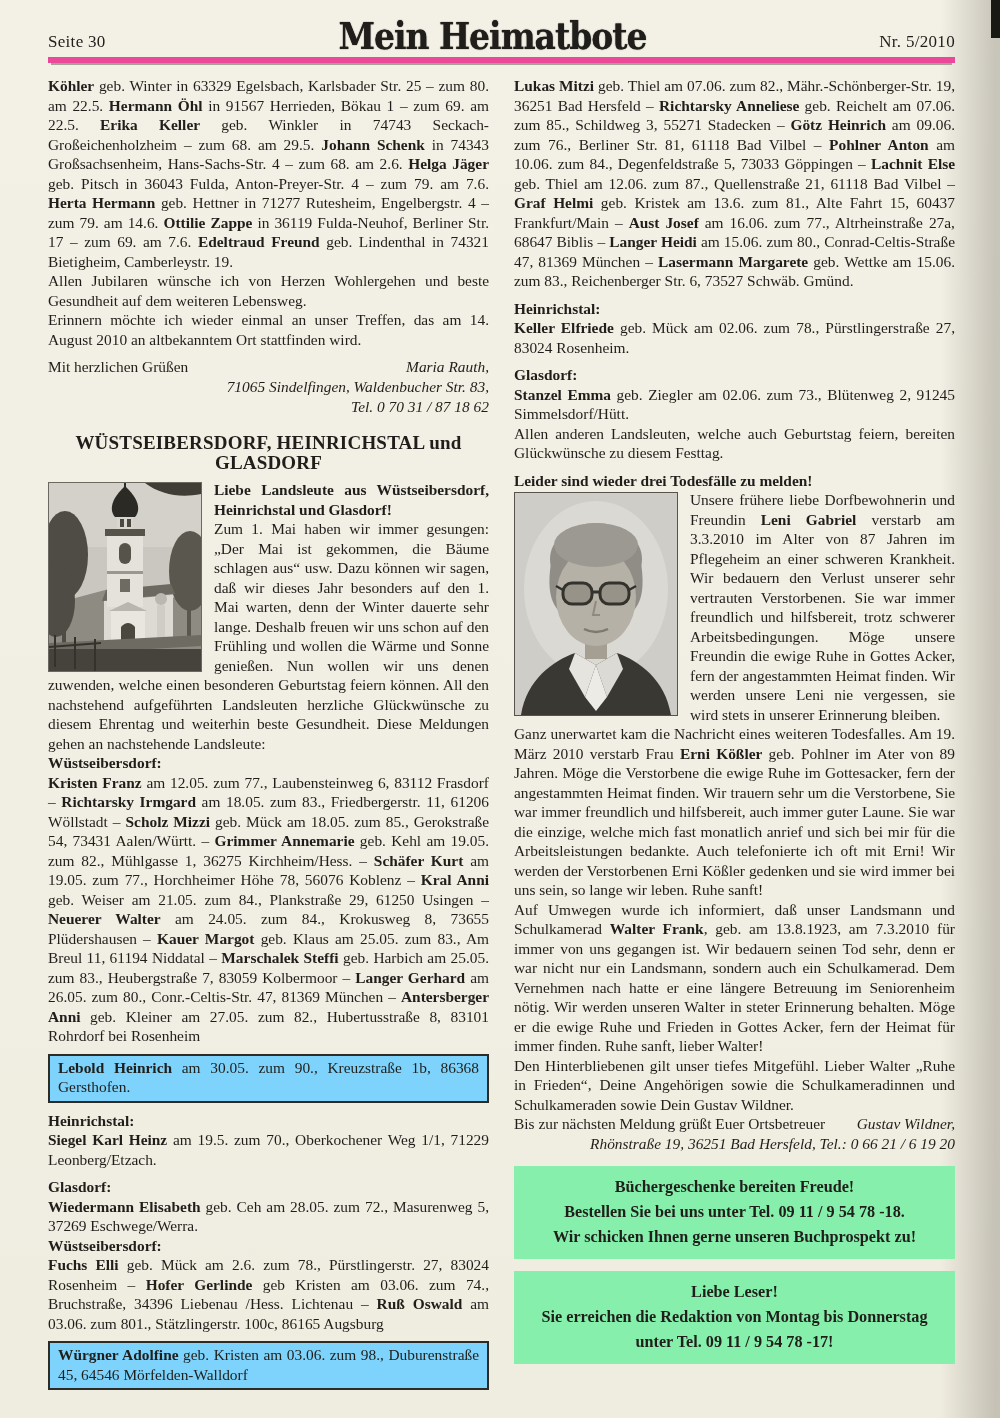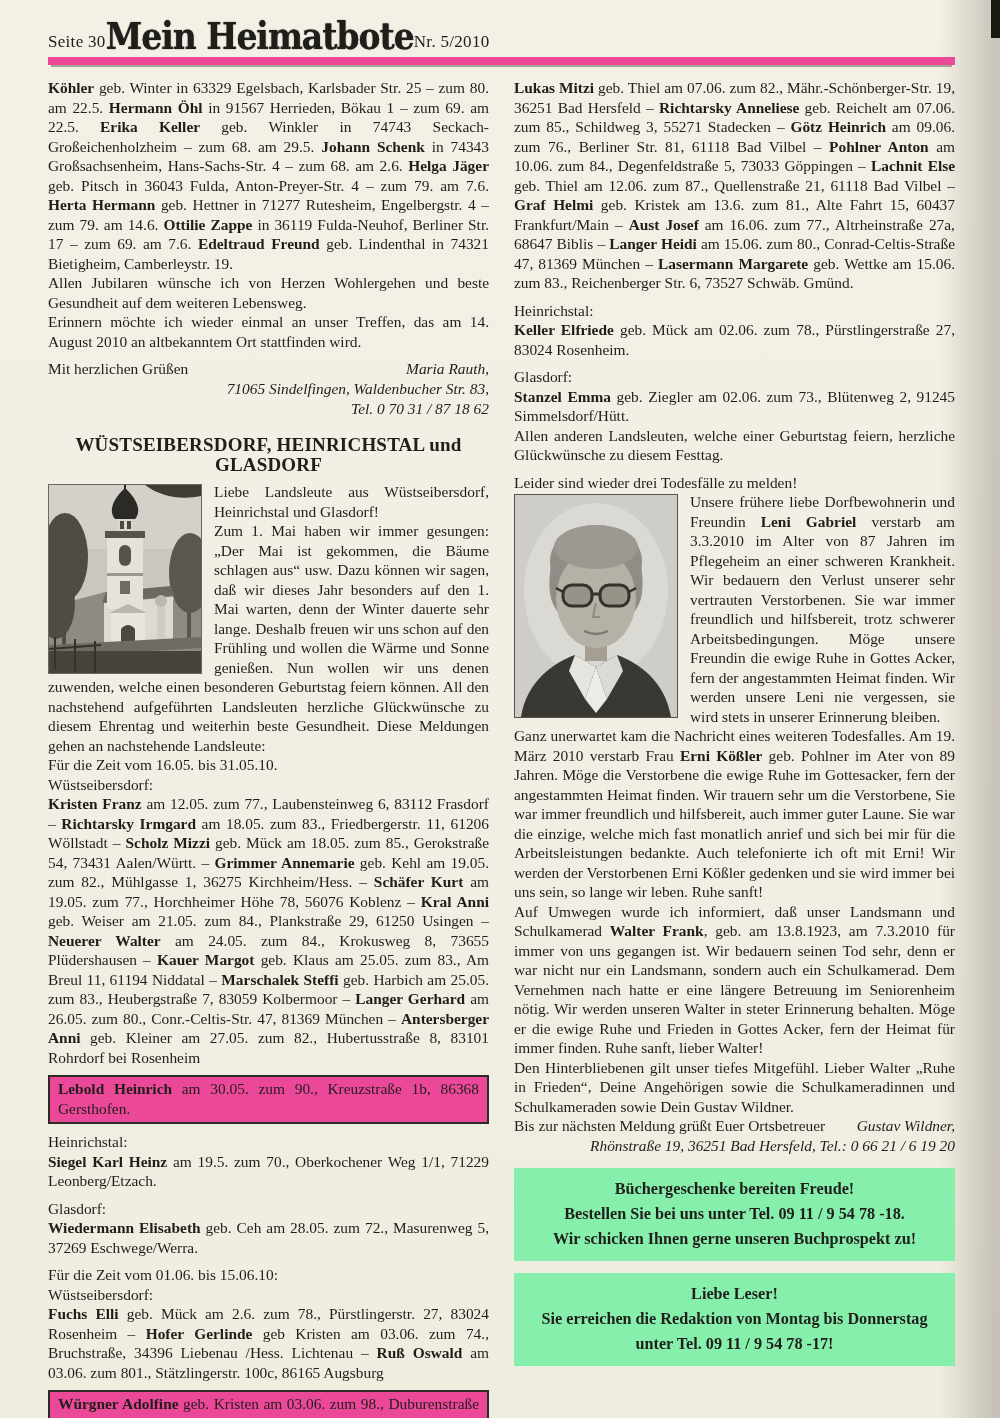--- a/index.html
+++ b/index.html
@@ -7,42 +7,42 @@
     width:1000px;height:1418px;overflow:hidden;
     background:
       linear-gradient(90deg, rgba(0,0,0,0) 0%, rgba(0,0,0,0) 94%, rgba(90,85,70,.28) 99.5%),
       linear-gradient(180deg,#f3f0e6 0%, #f1eee3 60%, #efece0 100%);
     font-family:"Liberation Serif", serif;
     color:#1f1e1a;
     position:relative;
   }
   .scan-mark{position:absolute;top:0;right:0;width:9px;height:38px;background:#191813;}
   .page{padding:22px 45px 0 48px;}
-  .header{display:flex;justify-content:flex-start;align-items:flex-end;
-    border-bottom:8px solid #ec4899;padding-bottom:3px;box-shadow:0 5px 0 -3px #a5a296;}
+  .header{display:flex;justify-content:space-between;align-items:flex-end;
+    border-bottom:6px solid #ec4899;padding-bottom:3px;box-shadow:0 5px 0 -3px #a5a296;}
   .page-num,.issue{font-size:17px;letter-spacing:.3px;padding-bottom:2px;}
   .masthead{
     font-family:"DejaVu Serif", serif;font-weight:bold;font-size:33px;line-height:34px;
     letter-spacing:-1px;transform:scaleY(1.12);transform-origin:bottom;margin-bottom:-2px;
     text-shadow:0 0 1px #1f1e1a;
   }
   .columns{display:flex;gap:25px;margin-top:13px;}
   .col{width:441px;font-size:15.4px;line-height:19.5px;text-align:justify;}
   p.para{margin:0;}
-  .bold{font-weight:normal;}
+  .bold{font-weight:bold;}
   .italic{font-style:italic;}.mt8{margin-top:8px;}.mt10{}
   .mt12{margin-top:12px;}.mt16{margin-top:12px;}
   .sig-block{line-height:20px;}
   .sig-row{display:flex;justify-content:space-between;}
   .sig-line{text-align:right;}
   .section-title{font-size:19px;font-weight:bold;text-align:center;margin:16px 0 8px;letter-spacing:.2px;}
   .church-photo{float:left;width:152px;height:188px;margin:2px 12px 3px 0;border:1px solid #6b695f;background:#c9c7c0;}
   .portrait-photo{float:left;width:162px;height:222px;margin:2px 12px 3px 0;border:1px solid #55534b;background:#cfcdc8;}
   .intro-block::after,.obit-block::after{content:"";display:block;clear:both;}
-  .note-box{border:2px solid #2c2b25;background:#ec4899;padding:2px 8px 4px;margin:8px 0 8px;}
+  .note-box{border:2px solid #2c2b25;background:#7dd3fc;padding:2px 8px 4px;margin:8px 0 8px;}
   .gray-box{background:#86efac;text-align:center;font-weight:bold;font-size:16.2px;line-height:25px;padding:9px 14px;}
 </style>
 </head>
 <body>
 
 <div class="scan-mark"></div>
 
 <div class="page">
 
   <header class="header">
@@ -107,49 +107,47 @@
             <line x1="6" y1="152" x2="6" y2="184"></line>
             <line x1="26" y1="154" x2="26" y2="186"></line>
             <line x1="46" y1="156" x2="46" y2="188"></line>
             <line x1="0" y1="164" x2="52" y2="160"></line>
           </g>
         </svg>
         <p class="para bold">Liebe Landsleute aus Wüstseibersdorf, Heinrichstal und Glasdorf!</p>
         <p class="para">Zum 1. Mai haben wir immer gesungen: „Der Mai ist gekommen, die Bäume schlagen aus“ usw. Dazu können wir sagen, daß wir dieses Jahr besonders auf den 1. Mai warten, denn der Winter dauerte sehr lange. Deshalb freuen wir uns schon auf den Frühling und wollen die Wärme und Sonne genießen. Nun wollen wir uns denen zuwenden, welche einen besonderen Geburtstag feiern können. All den nachstehend aufgeführten Landsleuten herzliche Glückwünsche zu diesem Ehrentag und weiterhin beste Gesundheit. Diese Meldungen gehen an nachstehende Landsleute:</p>
       </div>
 
-      <div class="bold">Für die Zeit vom 16.05. bis 31.05.10.</div>
       <div class="bold">Wüstseibersdorf:</div>
       <p class="para"><b>Kristen Franz</b> am 12.05. zum 77., Laubensteinweg 6, 83112 Frasdorf – <b>Richtarsky Irmgard</b> am 18.05. zum 83., Friedbergerstr. 11, 61206 Wöllstadt – <b>Scholz Mizzi</b> geb. Mück am 18.05. zum 85., Gerokstraße 54, 73431 Aalen/Württ. – <b>Grimmer Annemarie</b> geb. Kehl am 19.05. zum 82., Mühlgasse 1, 36275 Kirchheim/Hess. – <b>Schäfer Kurt</b> am 19.05. zum 77., Horchheimer Höhe 78, 56076 Koblenz – <b>Kral Anni</b> geb. Weiser am 21.05. zum 84., Plankstraße 29, 61250 Usingen – <b>Neuerer Walter</b> am 24.05. zum 84., Krokusweg 8, 73655 Plüdershausen – <b>Kauer Margot</b> geb. Klaus am 25.05. zum 83., Am Breul 11, 61194 Niddatal – <b>Marschalek Steffi</b> geb. Harbich am 25.05. zum 83., Heubergstraße 7, 83059 Kolbermoor – <b>Langer Gerhard</b> am 26.05. zum 80., Conr.-Celtis-Str. 47, 81369 München – <b>Antersberger Anni</b> geb. Kleiner am 27.05. zum 82., Hubertusstraße 8, 83101 Rohrdorf bei Rosenheim</p>
 
       <div class="note-box"><b>Lebold Heinrich</b> am 30.05. zum 90., Kreuzstraße 1b, 86368 Gersthofen.</div>
 
       <div class="bold">Heinrichstal:</div>
       <p class="para"><b>Siegel Karl Heinz</b> am 19.5. zum 70., Oberkochener Weg 1/1, 71229 Leonberg/Etzach.</p>
 
       <div class="bold mt8">Glasdorf:</div>
       <p class="para"><b>Wiedermann Elisabeth</b> geb. Ceh am 28.05. zum 72., Masurenweg 5, 37269 Eschwege/Werra.</p>
 
-      <div class="bold mt8">Für die Zeit vom 01.06. bis 15.06.10:</div>
       <div class="bold">Wüstseibersdorf:</div>
       <p class="para"><b>Fuchs Elli</b> geb. Mück am 2.6. zum 78., Pürstlingerstr. 27, 83024 Rosenheim – <b>Hofer Gerlinde</b> geb Kristen am 03.06. zum 74., Bruchstraße, 34396 Liebenau /Hess. Lichtenau – <b>Ruß Oswald</b> am 03.06. zum 801., Stätzlingerstr. 100c, 86165 Augsburg</p>
 
       <div class="note-box"><b>Würgner Adolfine</b> geb. Kristen am 03.06. zum 98., Duburenstraße 45, 64546 Mörfelden-Walldorf</div>
     </div>
 
     <div class="col">
       <p class="para"><b>Lukas Mitzi</b> geb. Thiel am 07.06. zum 82., Mähr.-Schönberger-Str. 19, 36251 Bad Hersfeld – <b>Richtarsky Anneliese</b> geb. Reichelt am 07.06. zum 85., Schildweg 3, 55271 Stadecken – <b>Götz Heinrich</b> am 09.06. zum 76., Berliner Str. 81, 61118 Bad Vilbel – <b>Pohlner Anton</b> am 10.06. zum 84., Degenfeldstraße 5, 73033 Göppingen – <b>Lachnit Else</b> geb. Thiel am 12.06. zum 87., Quellenstraße 21, 61118 Bad Vilbel – <b>Graf Helmi</b> geb. Kristek am 13.6. zum 81., Alte Fahrt 15, 60437 Frankfurt/Main – <b>Aust Josef</b> am 16.06. zum 77., Altrheinstraße 27a, 68647 Biblis – <b>Langer Heidi</b> am 15.06. zum 80., Conrad-Celtis-Straße 47, 81369 München – <b>Lasermann Margarete</b> geb. Wettke am 15.06. zum 83., Reichenberger Str. 6, 73527 Schwäb. Gmünd.</p>
 
       <div class="bold mt8">Heinrichstal:</div>
       <p class="para"><b>Keller Elfriede</b> geb. Mück am 02.06. zum 78., Pürstlingerstraße 27, 83024 Rosenheim.</p>
 
       <div class="bold mt8">Glasdorf:</div>
       <p class="para"><b>Stanzel Emma</b> geb. Ziegler am 02.06. zum 73., Blütenweg 2, 91245 Simmelsdorf/Hütt.</p>
 
-      <p class="para mt8">Allen anderen Landsleuten, welche einer Geburtstag feiern, herzliche Glückwünsche zu diesem Festtag.</p>
+      <p class="para mt8">Allen anderen Landsleuten, welche auch Geburtstag feiern, bereiten Glückwünsche zu diesem Festtag.</p>
 
       <div class="bold mt8">Leider sind wieder drei Todesfälle zu melden!</div>
 
       <div class="obit-block">
         <svg class="portrait-photo" viewBox="0 0 162 222" xmlns="http://www.w3.org/2000/svg" role="img">
           <rect width="162" height="222" fill="#cfcdc8"></rect>
           <ellipse cx="81" cy="96" rx="72" ry="88" fill="#dbd9d4"></ellipse>
           <ellipse cx="81" cy="66" rx="46" ry="36" fill="#8f8d86"></ellipse>
           <path d="M36 70 C32 96 36 110 44 118 L44 80 Z" fill="#8f8d86"></path>
           <path d="M126 70 C130 96 126 110 118 118 L118 80 Z" fill="#8f8d86"></path>

